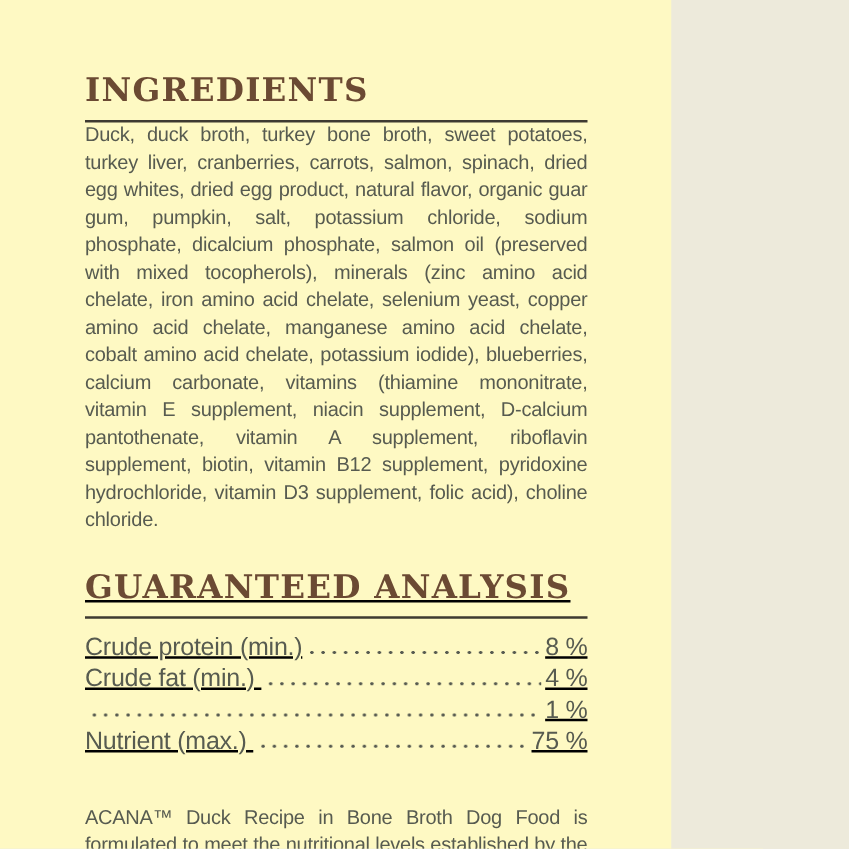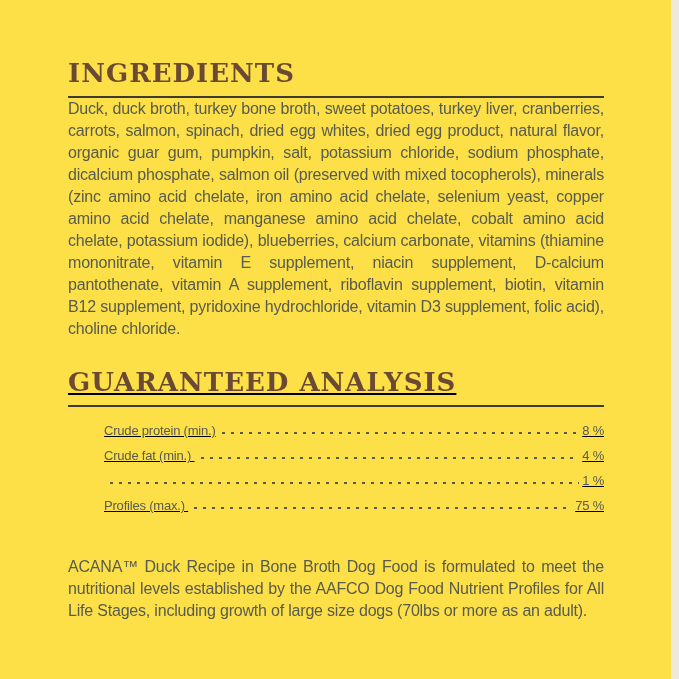--- a/index.html
+++ b/index.html
@@ -8,24 +8,24 @@
   }
   body {
     width: 679px;
     height: 679px;
     background: #edeadb;
     overflow: hidden;
     font-family: "Liberation Sans", sans-serif;
   }
   .page {
     box-sizing: border-box;
-    width: 671px;
+    width: 537px;
     height: 679px;
     padding: 58px 67px 0 68px;
-    background: #fde047;
+    background: #fef9c3;
   }
   .section-title {
     margin: 0;
     font-family: "DejaVu Serif", "Liberation Serif", serif;
     font-weight: bold;
     font-size: 26px;
     line-height: 30px;
     letter-spacing: 1px;
     color: #6b4a33;
   }
@@ -49,24 +49,23 @@
     margin-top: 27px;
     text-decoration: underline;
   }
   .ga-table {
     margin-top: 11px;
   }
   .ga-row {
     display: flex;
     align-items: baseline;
     color: #575b50;
-    font-size: 13px;
+    font-size: 20px;
     letter-spacing: -0.2px;
     line-height: 25px;
-    margin-left: 36px;
   }
   .ga-label {
     white-space: pre;
   }
   .leader {
     flex: 1 1 auto;
     height: 4px;
     margin: 0 3px;
     background-image: radial-gradient(circle, #575b50 1.15px, rgba(0,0,0,0) 1.5px);
     background-size: 9px 4px;
@@ -108,21 +107,21 @@
         <span class="leader"></span>
         <span class="ga-value">4 %</span>
       </div>
 
       <div class="ga-row">
         <span class="leader"></span>
         <span class="ga-value">1 %</span>
       </div>
 
       <div class="ga-row">
-        <span class="ga-label">Profiles (max.) </span>
+        <span class="ga-label">Nutrient (max.) </span>
         <span class="leader"></span>
         <span class="ga-value">75 %</span>
       </div>
 
     </div>
   </section>
 
   <p class="body-text aafco-text">ACANA™ Duck Recipe in Bone Broth Dog Food is formulated to meet the nutritional levels established by the AAFCO Dog Food Nutrient Profiles for All Life Stages, including growth of large size dogs (70lbs or more as an adult).</p>
 
 </div>

